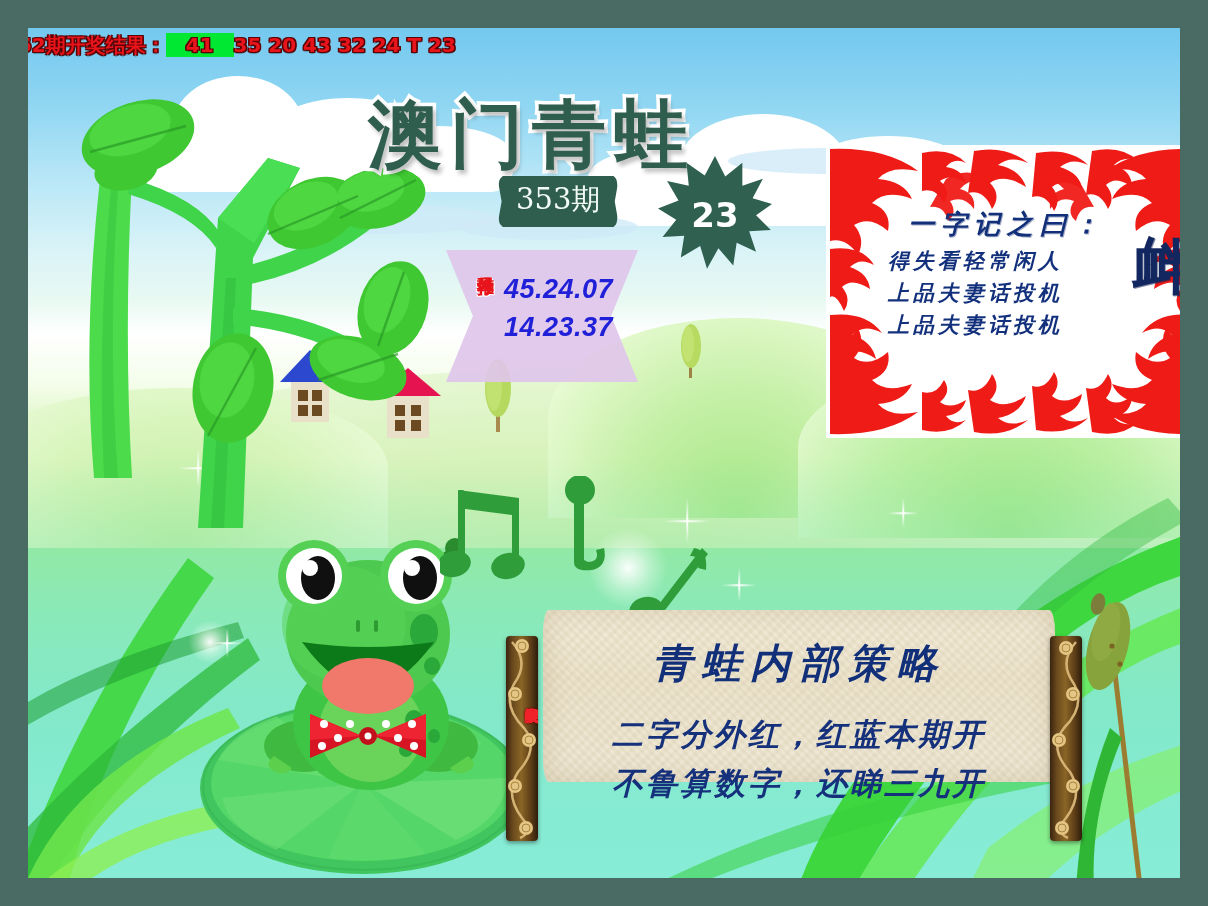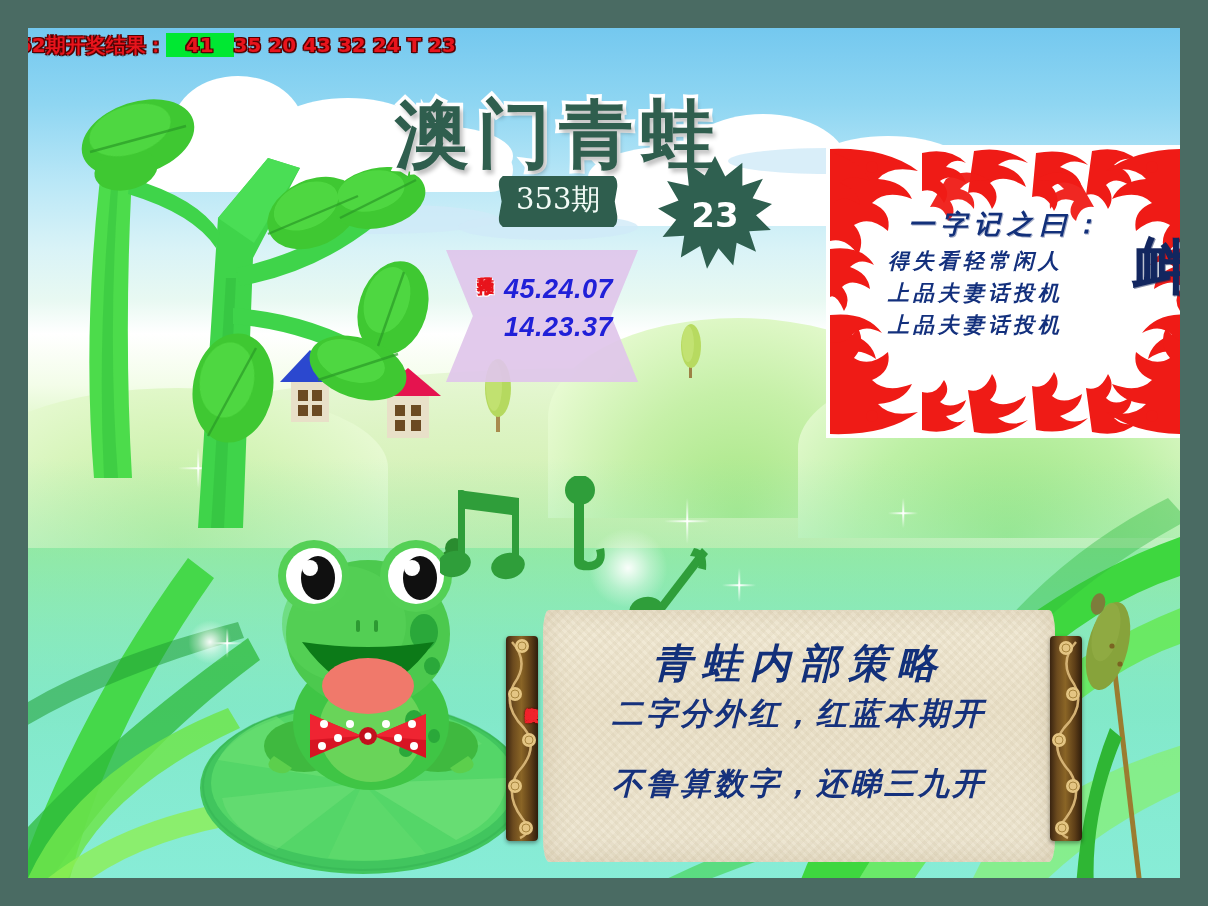--- a/index.html
+++ b/index.html
@@ -86,21 +86,20 @@
 
   
   #title {
     position:absolute; left:340px; top:58px; z-index:40;
     font-family:"DejaVu Sans", sans-serif;
     font-size:74px; font-weight:bold; color:#2f5e4e;
     letter-spacing:8px;
     -webkit-text-stroke:7px #ffffff;
     paint-order:stroke fill;
     text-shadow:3px 4px 4px rgba(0,0,0,.25);
-    margin-left:27px;
   }
   #period-banner {
     position:absolute; left:470px; top:148px; z-index:41;
     background:#2f5e4e; color:#f2fbf6;
     font-family:"DejaVu Serif", serif;
     font-size:29px; padding:4px 18px 7px;
     border-radius:4px / 18px;
     clip-path: polygon(4% 0%, 96% 0%, 100% 10%, 97% 50%, 100% 90%, 96% 100%, 4% 100%, 0% 90%, 3% 50%, 0% 10%);
   }
   
@@ -169,21 +168,21 @@
   .lily {
     position:absolute; left:170px; top:640px; width:330px; height:210px; z-index:25;
   }
   
   .note { position:absolute; z-index:32; }
   
   #scroll {
     position:absolute; left:470px; top:570px; width:600px; height:250px; z-index:50;
   }
   #scroll-paper {
-    position:absolute; left:45px; top:12px; width:512px; height:252px;
+    position:absolute; left:45px; top:12px; width:512px; height:172px;
     background:
       repeating-linear-gradient(45deg, rgba(190,175,140,.12) 0 3px, rgba(255,255,255,0) 3px 6px),
       repeating-linear-gradient(-45deg, rgba(190,175,140,.10) 0 4px, rgba(255,255,255,0) 4px 8px),
       linear-gradient(180deg,#f3ecd9 0%, #ece3cc 40%, #efe8d5 100%);
     border-radius:6px 6px 6px 6px / 22px 22px 22px 22px;
     box-shadow:inset 0 0 26px rgba(170,150,110,.35);
   }
   .rod {
     position:absolute; top:38px; width:32px; height:205px;
     background:
@@ -205,21 +204,21 @@
     position:absolute; left:0; top:26px; width:100%;
     text-align:center;
     font-family:"DejaVu Serif", serif; font-weight:bold; font-style:italic;
     font-size:40px; color:#12307a; letter-spacing:9px;
   }
   #scroll-l1, #scroll-l2 {
     position:absolute; left:0; width:100%; text-align:center;
     font-family:"DejaVu Serif", serif; font-weight:bold; font-style:italic;
     font-size:31px; color:#15317c; letter-spacing:3px;
   }
-  #scroll-l1 { top:83px; }
+  #scroll-l1 { top:104px; }
   #scroll-l2 { top:153px; }
 
   
   .blade { position:absolute; }
   #tree { position:absolute; left:40px; top:30px; width:380px; height:470px; z-index:20; }
   .house { position:absolute; z-index:18; }
   #cattail { position:absolute; left:1040px; top:560px; width:90px; height:300px; z-index:24; }
 </style>
 </head>
 <body>

